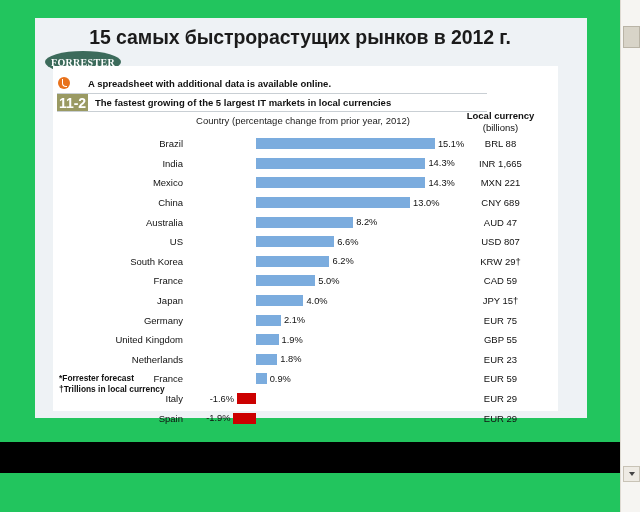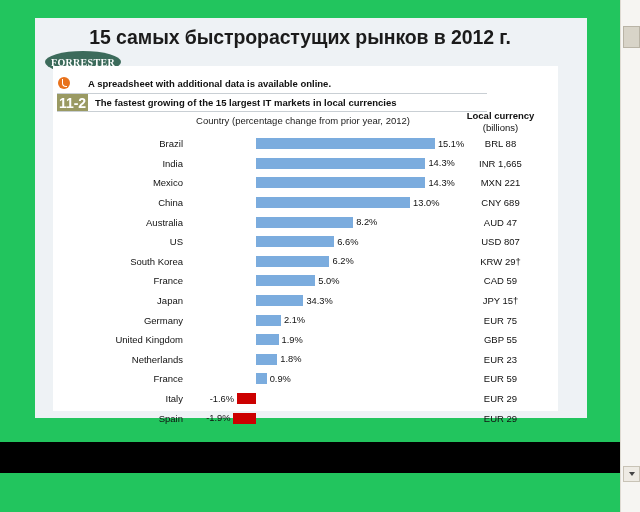--- a/index.html
+++ b/index.html
@@ -136,21 +136,21 @@
 
   <div id="chart-card">
 
     <div id="note-row">
       <span id="spreadsheet-icon"></span>
       <span id="note-text">A spreadsheet with additional data is available online.</span>
     </div>
 
     <div id="chart-header">
       <div id="chart-number">11-2</div>
-      <div id="chart-heading">The fastest growing of the 15 largest IT markets in local currencies</div>
+      <div id="chart-heading">The fastest growing of the 5 largest IT markets in local currencies</div>
     </div>
 
     <div id="col-country">Country (percentage change from prior year, 2012)</div>
 
     <div id="col-currency">
       <div class="cc-main">Local currency</div>
       <div>(billions)</div>
     </div>
 
     <div id="rows">
@@ -215,21 +215,21 @@
           <div class="r-plot">
             <div class="r-bar" style="width: 59.25px; left: 67px;"></div>
             <div class="r-val" style="left: 129.25px;">5.0%</div>
           </div>
           <div class="r-cur">CAD 59</div>
         </div>
         <div class="row">
           <div class="r-label">Japan</div>
           <div class="r-plot">
             <div class="r-bar" style="width: 47.4px; left: 67px;"></div>
-            <div class="r-val" style="left: 117.4px;">34.3%</div>
+            <div class="r-val" style="left: 117.4px;">4.0%</div>
           </div>
           <div class="r-cur">JPY 15†</div>
         </div>
         <div class="row">
           <div class="r-label">Germany</div>
           <div class="r-plot">
             <div class="r-bar" style="width: 24.885px; left: 67px;"></div>
             <div class="r-val" style="left: 94.885px;">2.1%</div>
           </div>
           <div class="r-cur">EUR 75</div>
@@ -269,20 +269,24 @@
         <div class="row">
           <div class="r-label">Spain</div>
           <div class="r-plot">
             <div class="r-bar neg" style="width: 22.515px; left: 44.485px;"></div>
             <div class="r-val" style="right: 208.515px;">-1.9%</div>
           </div>
           <div class="r-cur">EUR 29</div>
         </div>
       </div>
 
+    <div id="footnotes">
+      <div>*Forrester forecast</div>
+      <div>†Trillions in local currency</div>
+    </div>
 
   </div>
 
   <div id="black-band"></div>
 </div>
 
 <div id="scrollbar">
   <div id="scroll-thumb"></div>
   <div id="scroll-down">
     <i></i>

